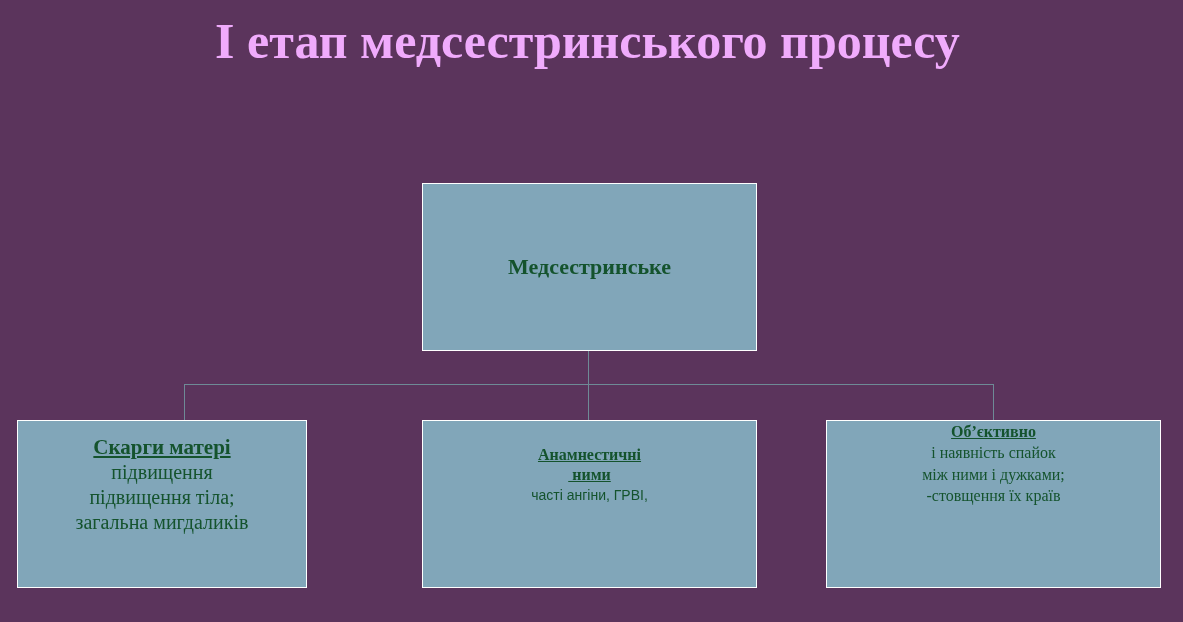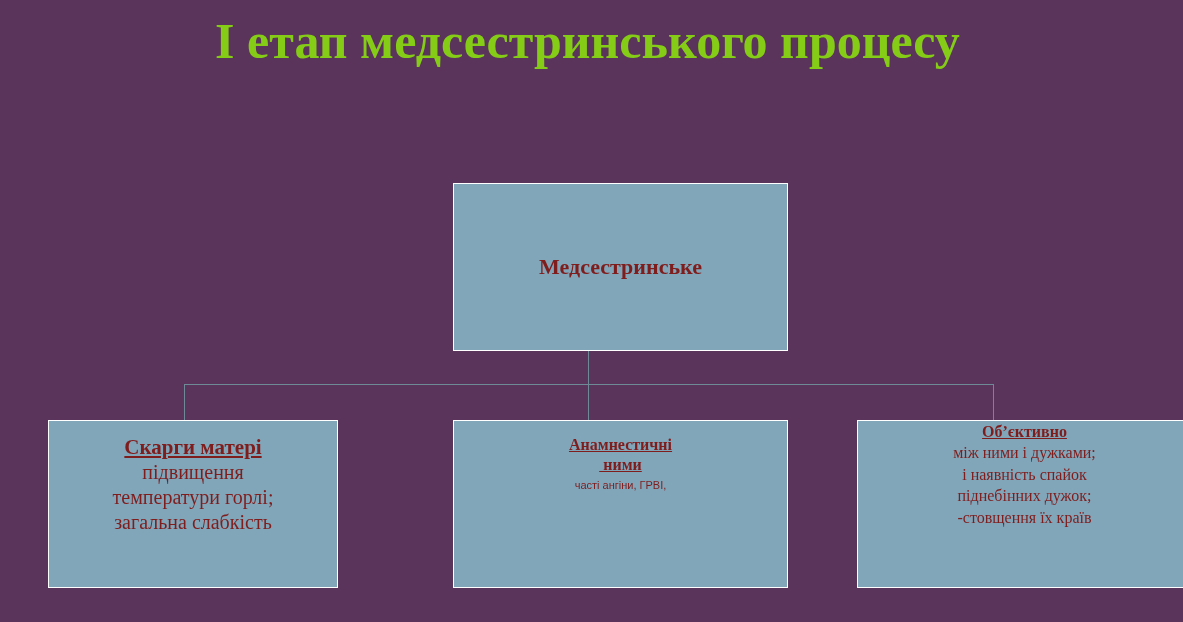--- a/index.html
+++ b/index.html
@@ -5,40 +5,40 @@
     html, body { margin: 0; padding: 0; }
     body {
       width: 1183px; height: 622px;
       background: #5b345c;
       position: relative;
       overflow: hidden;
       font-family: "Liberation Serif", serif;
     }
     .title {
       position: absolute; left: 0; top: 12px; width: 1175px;
-      text-align: center; color: #84cc16;
+      text-align: center; color: #f0abfc;
       font-weight: bold; font-size: 50px;
       font-family: "Liberation Serif", serif;
     }
     .box {
       position: absolute;
       background: #81a6b9;
       border: 1.5px solid #ffffff;
       box-sizing: border-box;
       display: flex; flex-direction: column;
       align-items: center; justify-content: center;
-      text-align: center; color: #7f1d1d; margin-left: 31px;
+      text-align: center; color: #14532d;
     }
     .line { position: absolute; background: #6e8a96; }
     .root-text { font-weight: bold; font-size: 22px; line-height: 28px; }
     .head { font-weight: bold; text-decoration: underline; }
     .b1 .head { font-size: 21px; line-height: 25px; }
     .b1 .body { font-size: 20px; line-height: 25px; }
     .b2 .head { font-size: 16px; line-height: 20px; }
-    .b2 .body { font-size: 11px; line-height: 21px; font-family: "Liberation Sans", sans-serif; }
+    .b2 .body { font-size: 14px; line-height: 21px; font-family: "Liberation Sans", sans-serif; }
     .b3 .head { font-size: 16px; line-height: 21px; }
     .b3 .body { font-size: 16px; line-height: 21.5px; }
     .ln { display: block; white-space: pre; }
   </style>
 </head>
 <body>
 
 <div class="title">I етап медсестринського процесу</div>
 
 <div class="line" style="left:588px; top:350px; width:1px; height:34px;"></div>
@@ -50,34 +50,33 @@
 <div class="box" style="left:422px; top:183px; width:335px; height:168px;">
   <div class="root-text">
     <span class="ln">Медсестринське</span>
   </div>
 </div>
 
 <div class="box b1" style="left:17px; top:420px; width:290px; height:168px; justify-content:flex-start; padding-top:14px;">
   <span class="ln head">Скарги матері</span>
   <div class="body">
     <span class="ln">підвищення</span>
-    <span class="ln">температури горлі;</span>
-    <span class="ln">загальна слабкість</span>
+    <span class="ln">підвищення тіла;</span>
+    <span class="ln">загальна мигдаликів</span>
   </div>
 </div>
 
-<div class="box b2" style="left:422px; top:420px; width:335px; height:168px; justify-content:flex-start; padding-top:14px;">
+<div class="box b2" style="left:422px; top:420px; width:335px; height:168px; justify-content:flex-start; padding-top:24px;">
   <span class="ln head">Анамнестичні</span>
   <span class="ln head"> ними</span>
   <div class="body">
     <span class="ln">часті ангіни, ГРВІ,</span>
   </div>
 </div>
 
 <div class="box b3" style="left:826px; top:420px; width:335px; height:168px; justify-content:flex-start; ">
   <span class="ln head">Об’єктивно</span>
   <div class="body">
+    <span class="ln">і наявність спайок</span>
     <span class="ln">між ними і дужками;</span>
-    <span class="ln">і наявність спайок</span>
-    <span class="ln">піднебінних дужок;</span>
     <span class="ln">-стовщення їх країв</span>
   </div>
 </div>
 
 </body></html>

